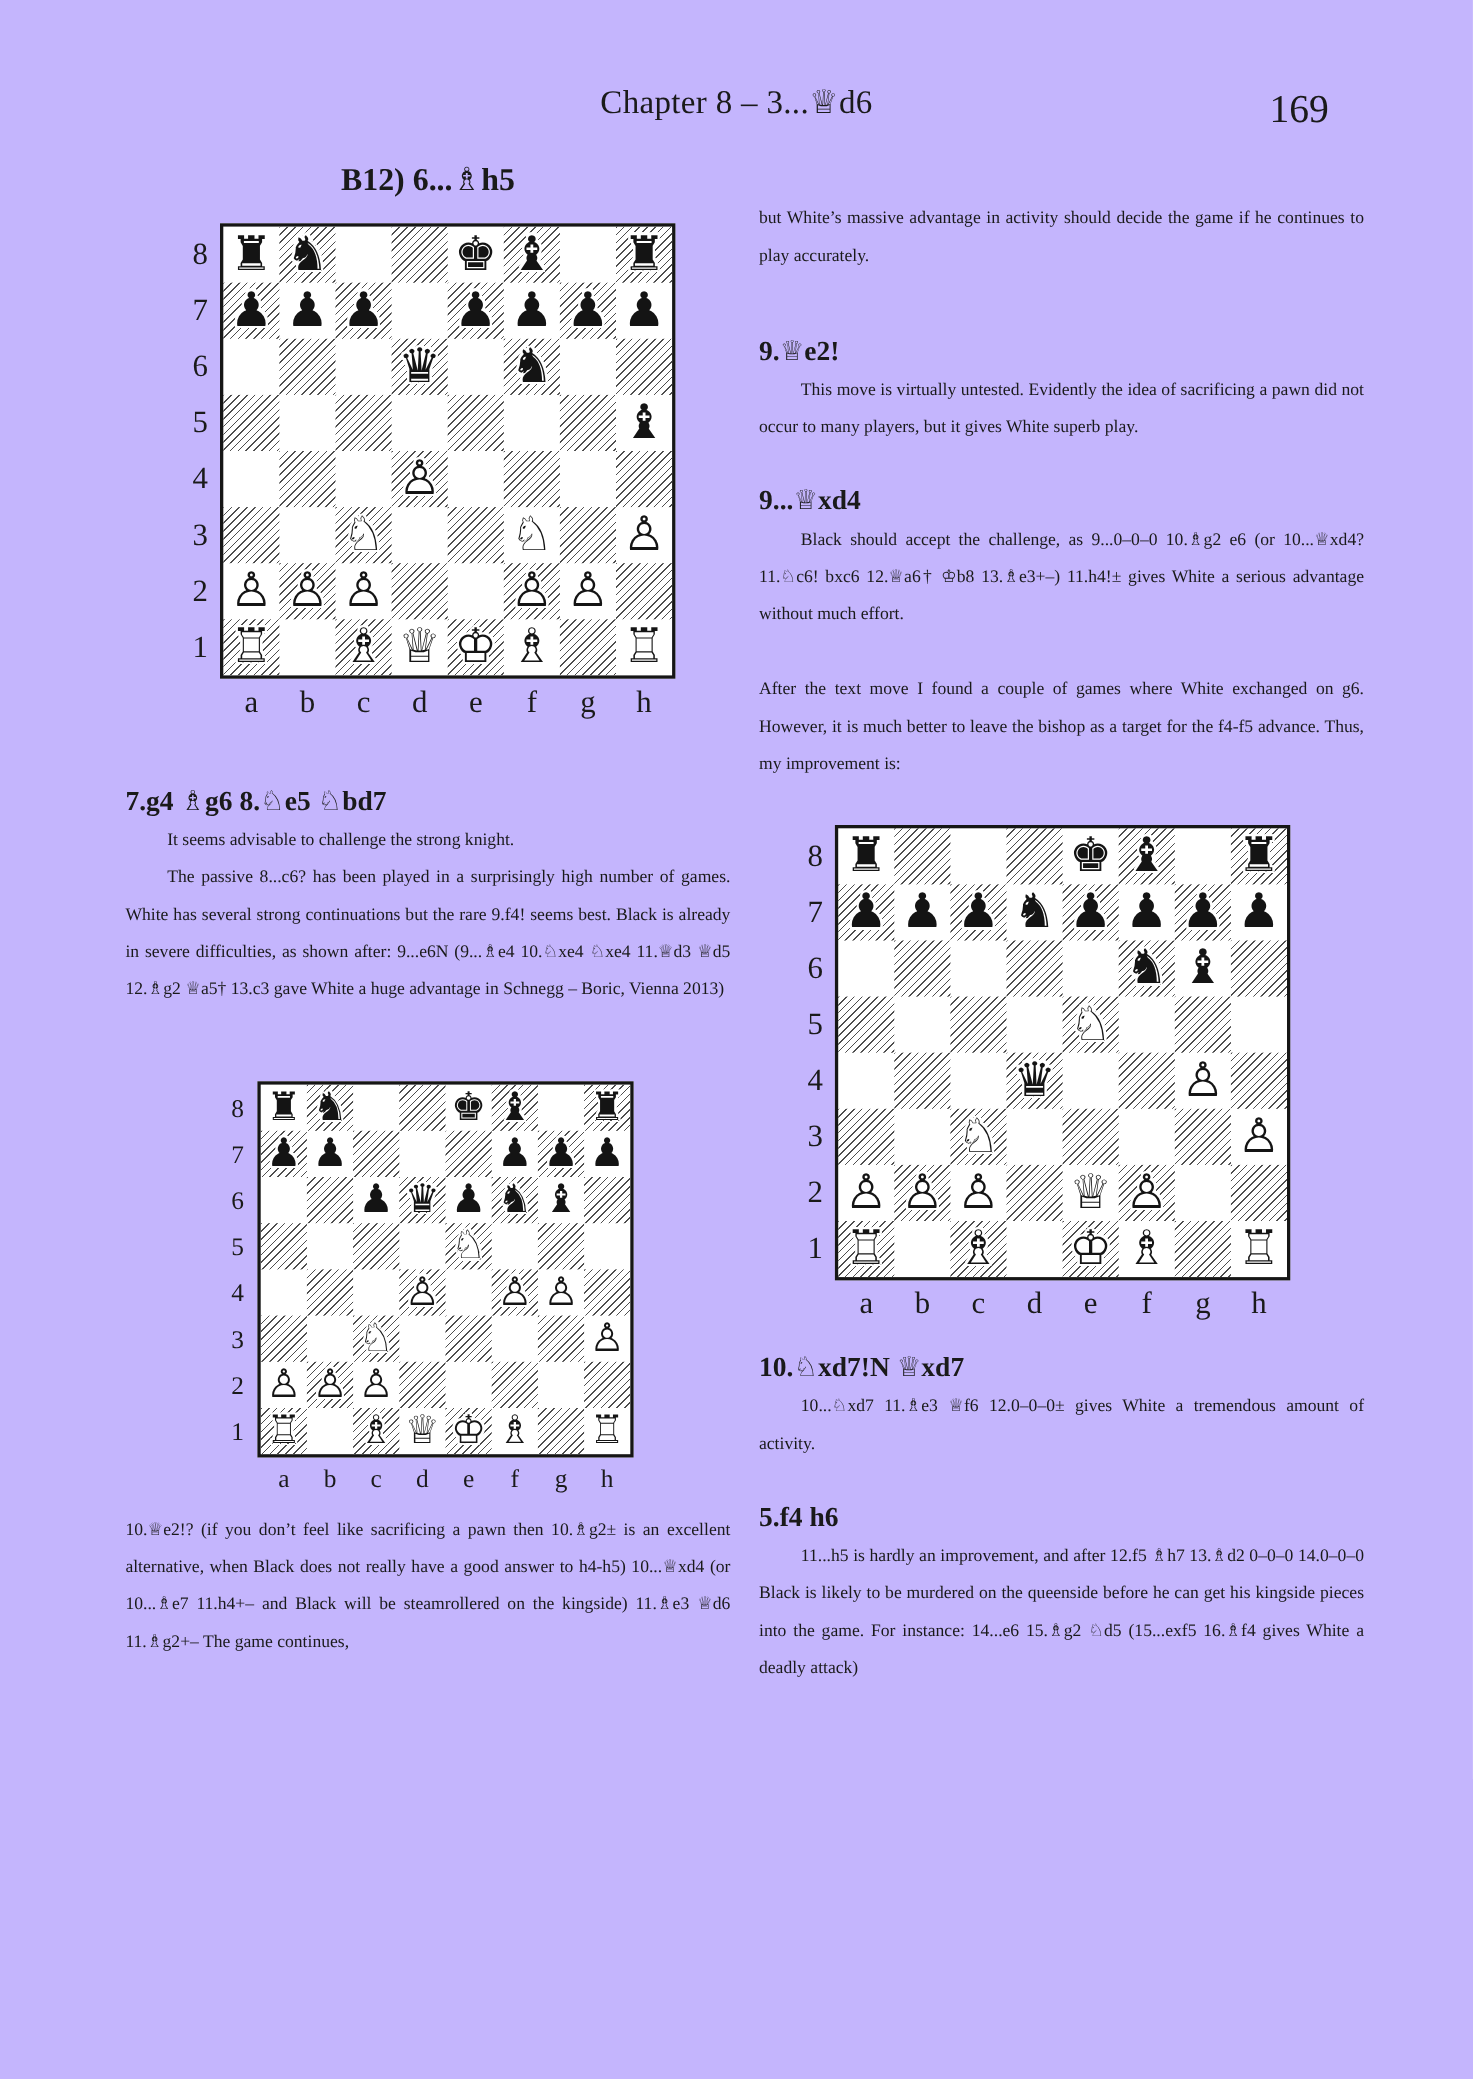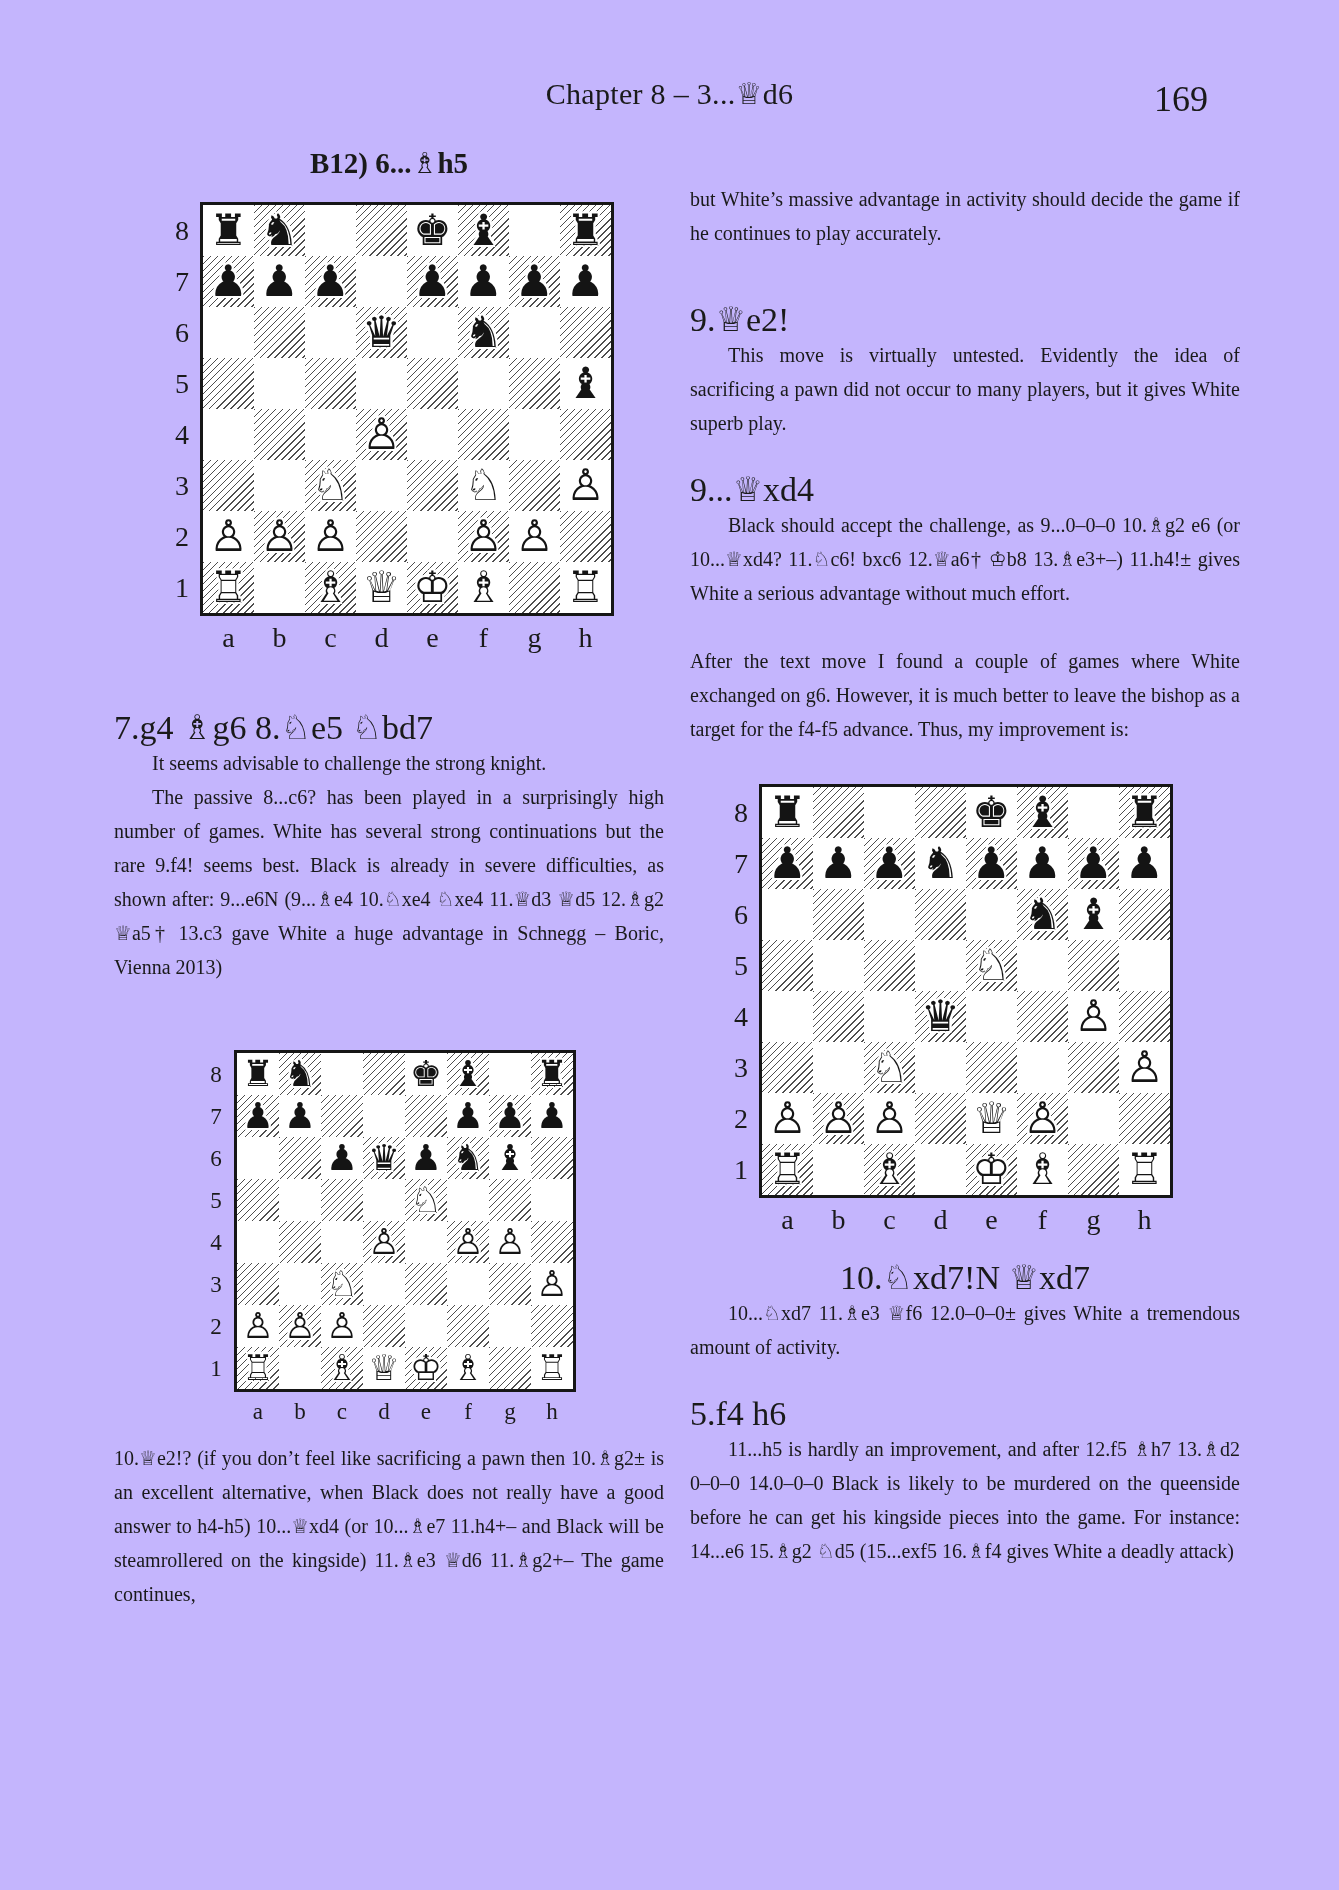--- a/index.html
+++ b/index.html
@@ -15,23 +15,23 @@
   }
   .page-number {
     position:absolute; top:78px; left:1131px; width:100px;
     text-align:center; font-size:36px;
   }
   .col { position:absolute; top:0; width:550px; }
   .col.left  { left:114px; }
   .col.right { left:690px; }
 
   .section-heading { font-size:29px; font-weight:bold; text-align:center; margin-top:146px; }
-  .move-heading    { font-size:34px; font-weight:normal; line-height:36px; }
+  .move-heading    { font-size:25px; font-weight:bold; line-height:36px; }
   .para {
-    font-size:20px; line-height:34px; text-align:justify;
+    font-size:16px; line-height:34px; text-align:justify;
   }
   .para.indent { text-indent:38px; }
 
   
   .diagram { --sq:51px; display:grid; grid-template-columns:36px max-content; }
   .rank-labels {
     grid-column:1; grid-row:1; display:grid;
     grid-template-rows:repeat(8,var(--sq)); padding-top:3px;
     align-items:center; justify-items:center;
     font-size:calc(var(--sq) * .55);
@@ -532,20 +532,20 @@
           <span>b</span>
           <span>c</span>
           <span>d</span>
           <span>e</span>
           <span>f</span>
           <span>g</span>
           <span>h</span>
         </div>
       </div>
 
-    <p class="move-heading" style="margin-top:24px;text-align:center;">10.♘xd7!N ♕xd7</p>
+    <p class="move-heading" style="margin-top:24px;">10.♘xd7!N ♕xd7</p>
     <p class="para indent">10...♘xd7 11.♗e3 ♕f6 12.0–0–0± gives White a tremendous amount of activity.</p>
 
     <p class="move-heading" style="margin-top:32px;">5.f4 h6</p>
     <p class="para indent">11...h5 is hardly an improvement, and after 12.f5 ♗h7 13.♗d2 0–0–0 14.0–0–0 Black is likely to be murdered on the queenside before he can get his kingside pieces into the game. For instance: 14...e6 15.♗g2 ♘d5 (15...exf5 16.♗f4 gives White a deadly attack)</p>
   </div>
 
 </div>
 
 </body></html>

